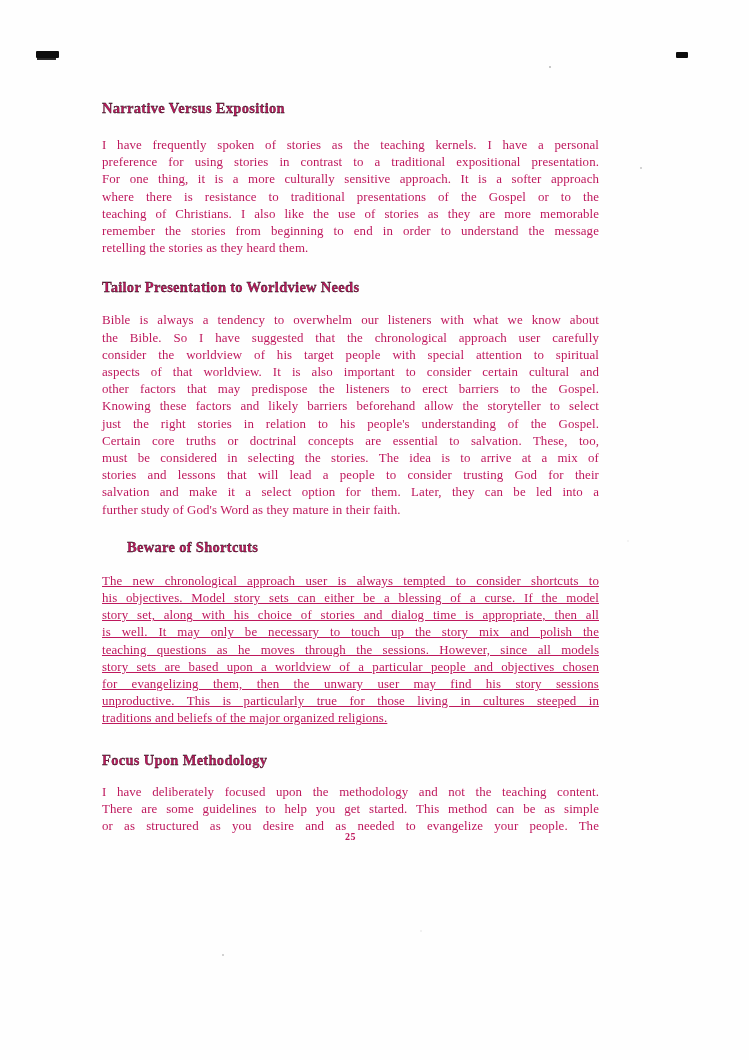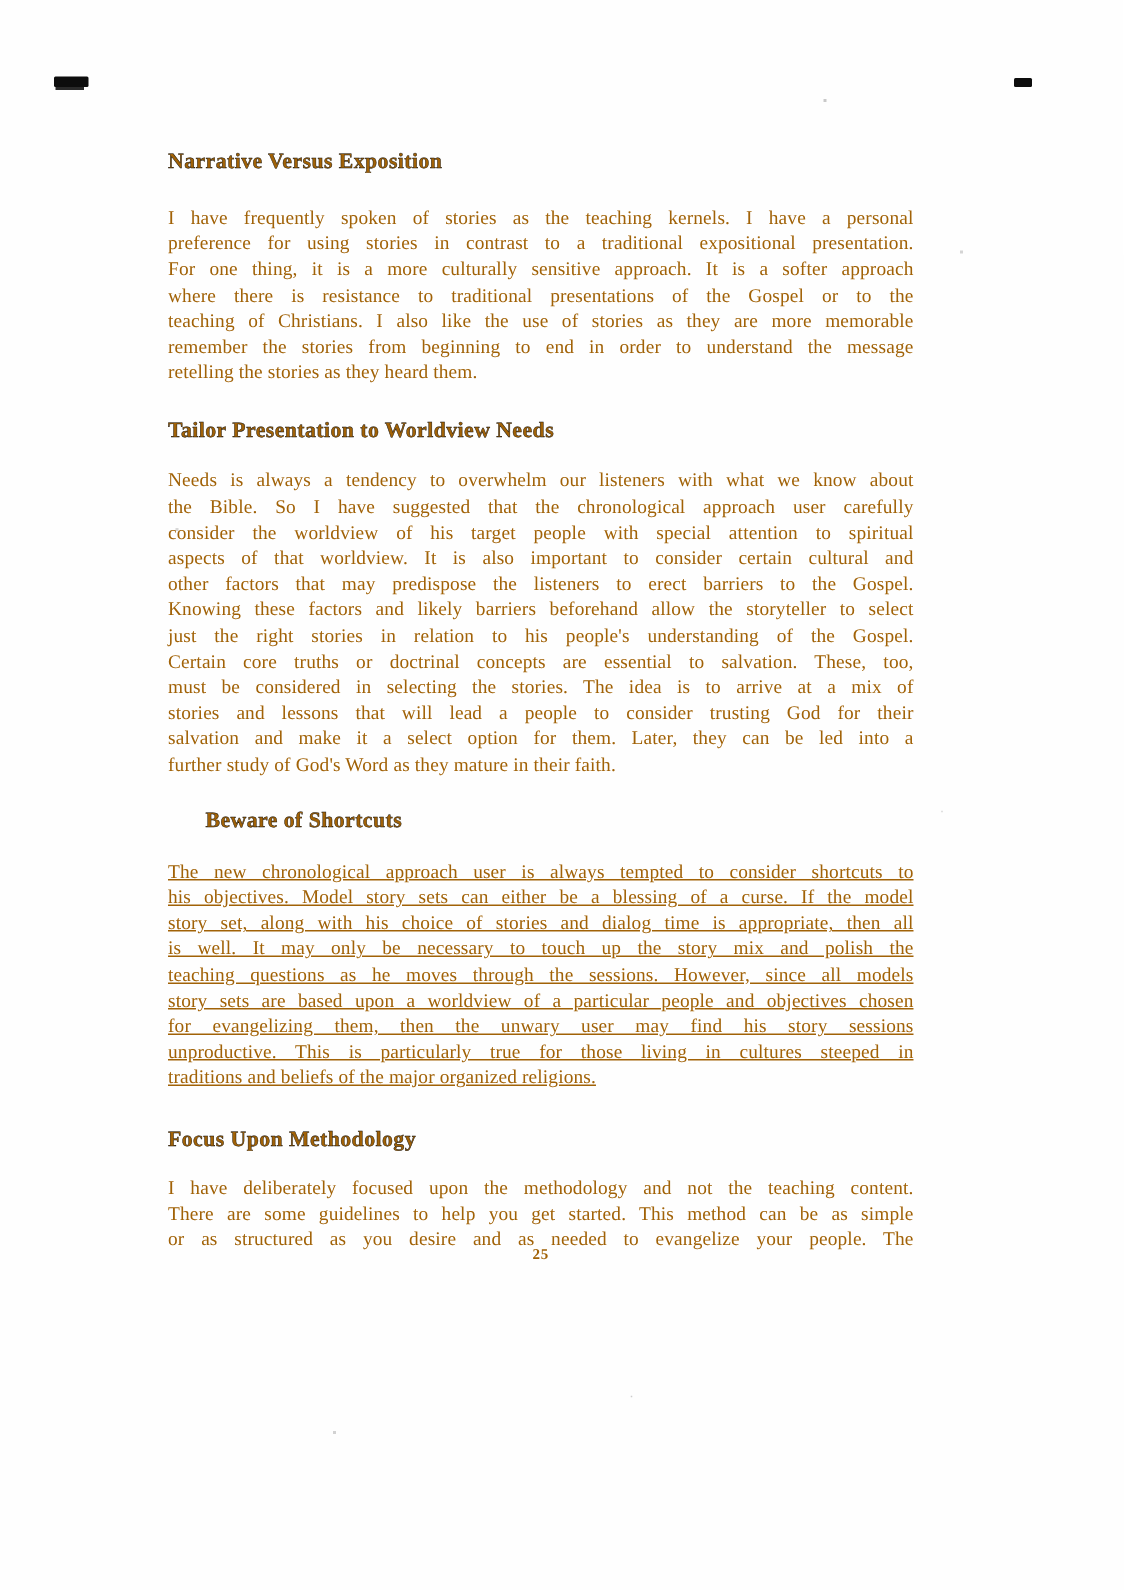--- a/index.html
+++ b/index.html
@@ -39,24 +39,24 @@
     box-shadow:
       549px 66px 0 0 #c9c9c9,
       640px 167px 0 0 #d4d4d4,
       117px 352px 0 0 #d8d8d8,
       420px 930px 0 -0.5px #cccccc,
       222px 954px 0 0 #d2d2d2,
       627px 540px 0 -0.5px #d6d6d6;
   }
   .content {
     position: absolute;
-    left: 112px;
+    left: 102px;
     top: 99px;
     width: 497px;
-    color: #a16207;
+    color: #be185d;
   }
   .heading {
     font-size: 14.5px;
     font-weight: 700;
     letter-spacing: 0.3px;
     line-height: 18px;
     margin: 0;
     -webkit-text-stroke: 0.3px #0c0c0c;
   }
   .para { margin: 0; }
@@ -103,21 +103,21 @@
       <div class="line">preference for using stories in contrast to a traditional expositional presentation.</div>
       <div class="line">For one thing, it is a more culturally sensitive approach.  It is a softer approach</div>
       <div class="line">where there is resistance to traditional presentations of the Gospel or to the</div>
       <div class="line">teaching of Christians.  I also like the use of stories as they are more memorable</div>
       <div class="line">remember the stories from beginning to end in order to understand the message</div>
       <div class="line end">retelling the stories as they heard them.</div>
     </div>
 
     <div class="heading m-h2">Tailor Presentation to Worldview Needs</div>
     <div class="para m-p2">
-      <div class="line">Needs is always a tendency to overwhelm our listeners with what we know about</div>
+      <div class="line">Bible is always a tendency to overwhelm our listeners with what we know about</div>
       <div class="line">the Bible.  So I have suggested that the chronological approach user carefully</div>
       <div class="line">consider the worldview of his target people with special attention to spiritual</div>
       <div class="line">aspects of that worldview.  It is also important to consider certain cultural and</div>
       <div class="line">other factors that may predispose the listeners to erect barriers to the Gospel.</div>
       <div class="line">Knowing these factors and likely barriers beforehand allow the storyteller to select</div>
       <div class="line">just the right stories in relation to his people's understanding of the Gospel.</div>
       <div class="line">Certain core truths or doctrinal concepts are essential to salvation.  These, too,</div>
       <div class="line">must be considered in selecting the stories.  The idea is to arrive at a mix of</div>
       <div class="line">stories and lessons that will lead a people to consider trusting God for their</div>
       <div class="line">salvation and make it a select option for them.  Later, they can be led into a</div>

